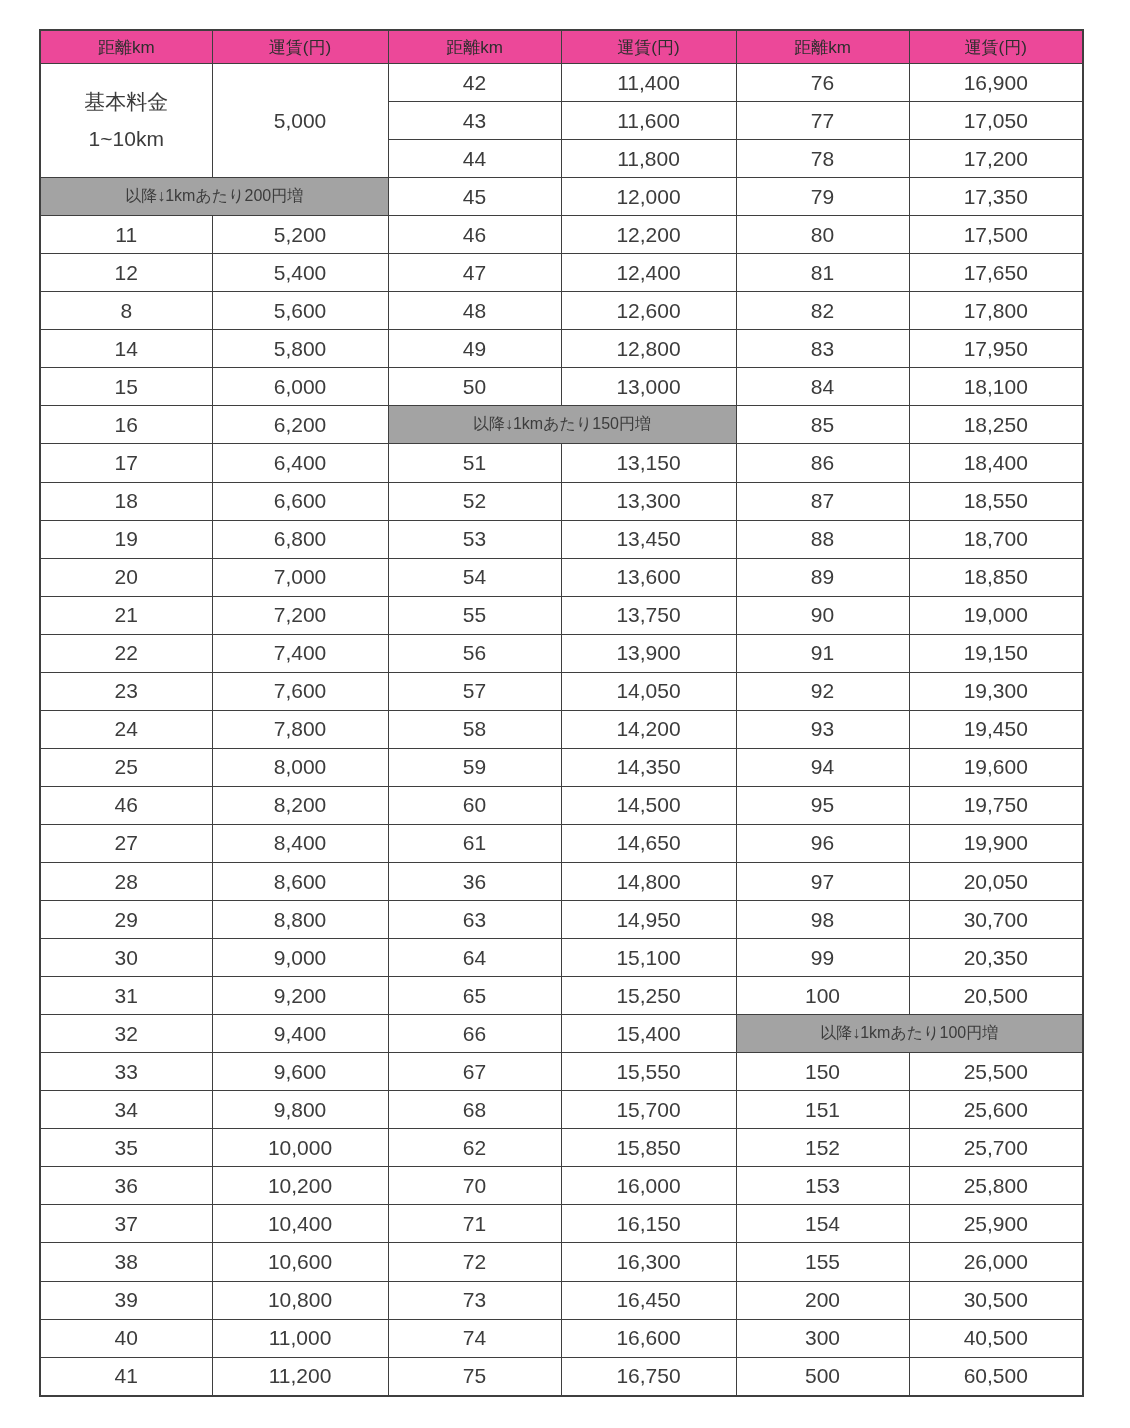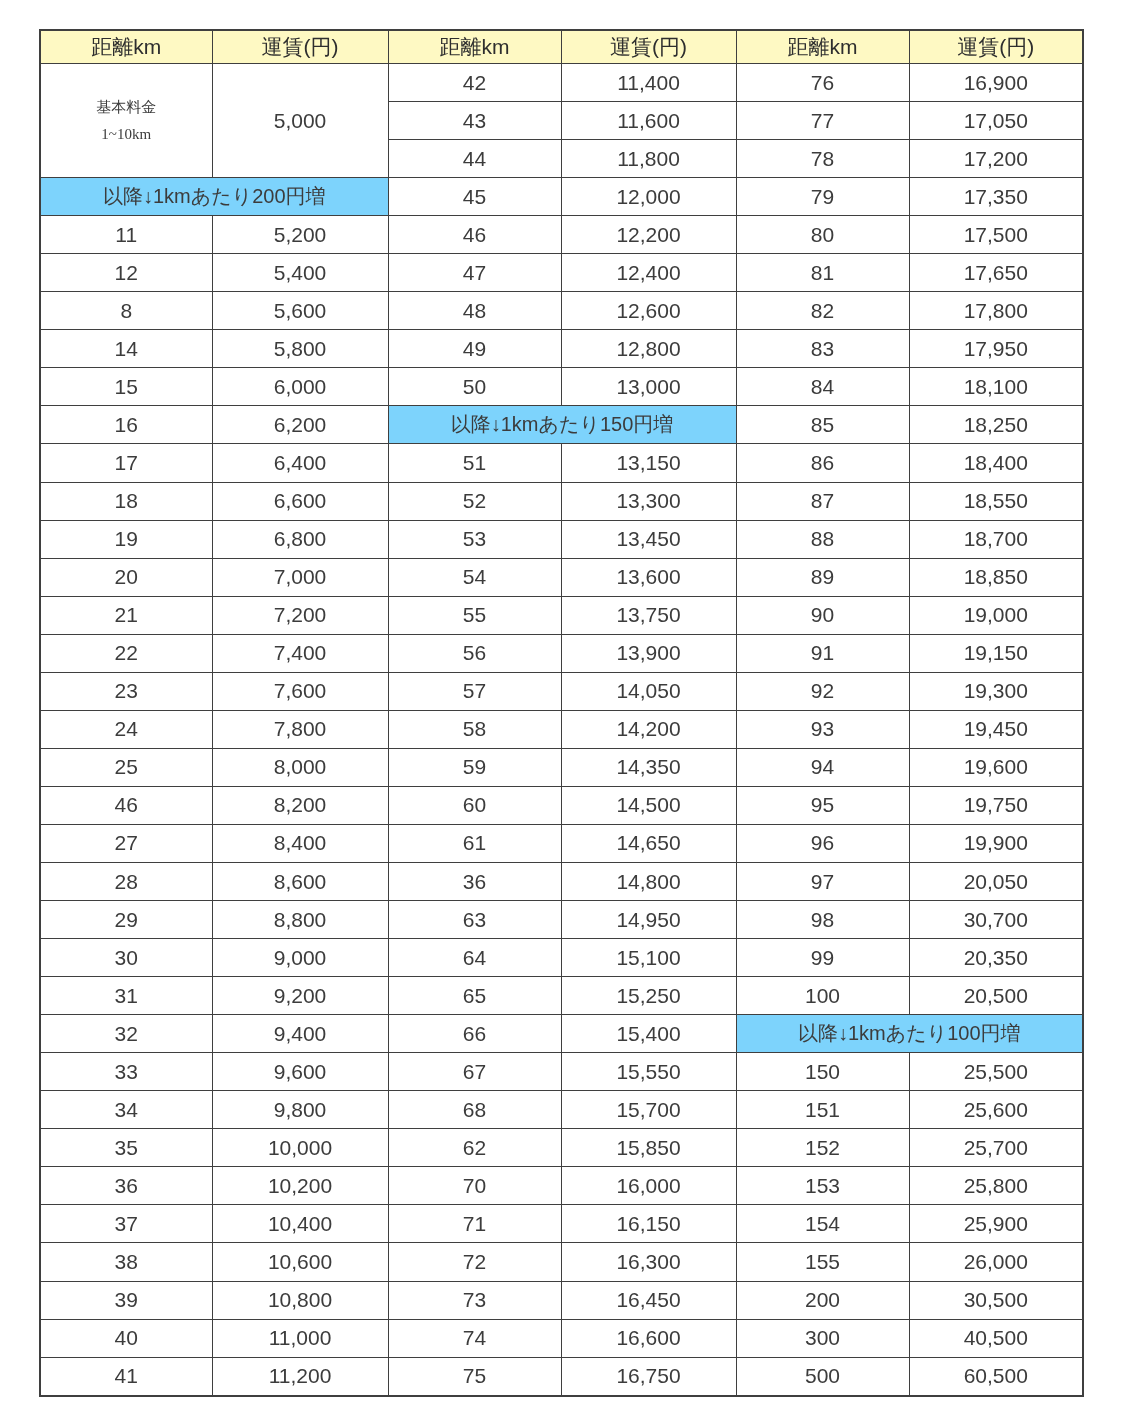--- a/index.html
+++ b/index.html
@@ -24,39 +24,38 @@
   }
   .fare-table th, .fare-table td {
     border: 1px solid #3f3f3f;
     text-align: center;
     vertical-align: middle;
     padding: 0;
     overflow: hidden;
     white-space: nowrap;
   }
   .fare-table th {
-    background: #fef9c3;
+    background: #ec4899;
     height: 32px;
-    font-size: 21px;
+    font-size: 17px;
     font-weight: 400;
     color: #2e2e2e;
   }
   .fare-table td {
     height: 37px;
     font-size: 21px;
     font-weight: 400;
   }
   .fare-table td.note {
-    background: #7dd3fc;
-    font-size: 20px;
+    background: #a3a3a3;
+    font-size: 16px;
   }
   .fare-table td.basic {
     line-height: 1.75;
-    font-size: 15px;
-    font-family: Liberation Serif, serif;
+    font-size: 21px;
   }
 </style>
 </head>
 <body>
 
 <div class="page">
   <table class="fare-table">
     <colgroup>
       <col style="width:172px">
         <col style="width:176px">

